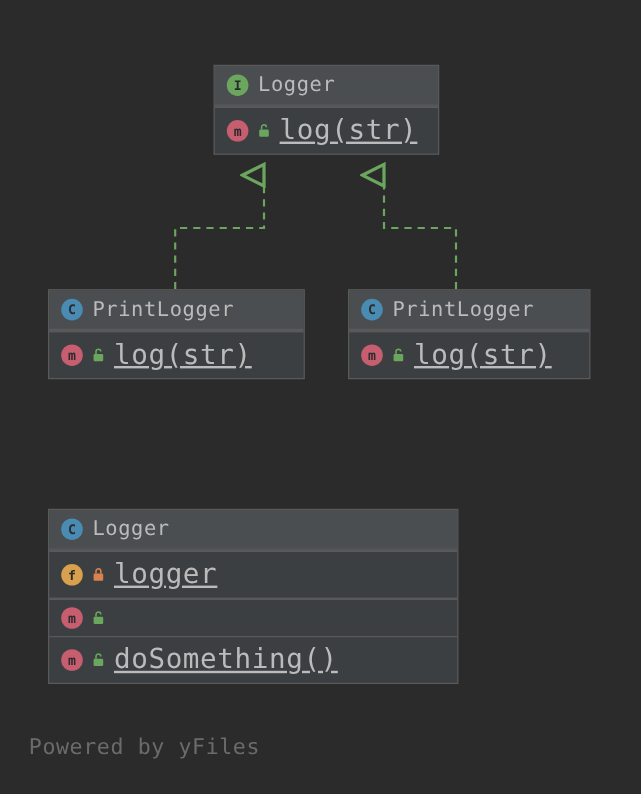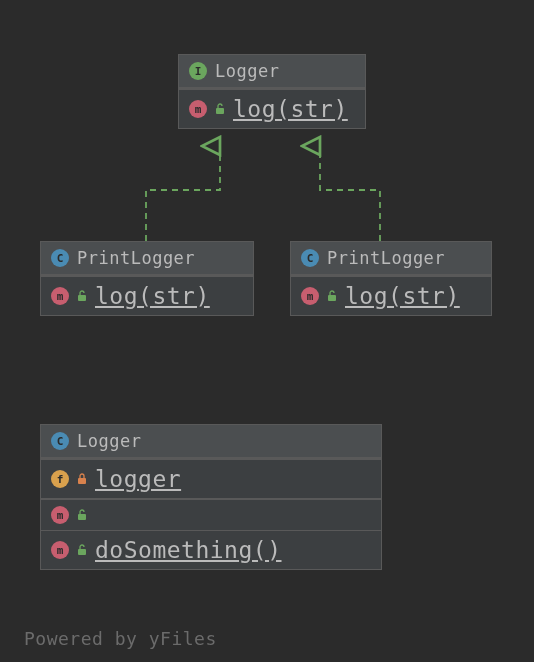--- a/index.html
+++ b/index.html
@@ -165,13 +165,13 @@
   <div class="class-row">
     <span class="badge badge-m">m</span>
     <svg class="lock-icon" viewBox="0 0 10 12">
         <path d="M3 5 V3 a2 2 0 0 1 4 0" stroke="#6ba65e" stroke-width="1.3" fill="none"></path>
         <rect x="1" y="5" width="8" height="6" fill="#6ba65e" rx="1"></rect>
       </svg>
     <span class="member-name">doSomething()</span>
   </div>
 </div>
 
-<div class="watermark" style="left:24px; top:612px;margin-top:16px;">Powered by yFiles</div>
+<div class="watermark" style="left:24px; top:612px;">Powered by yFiles</div>
 
 </body></html>

